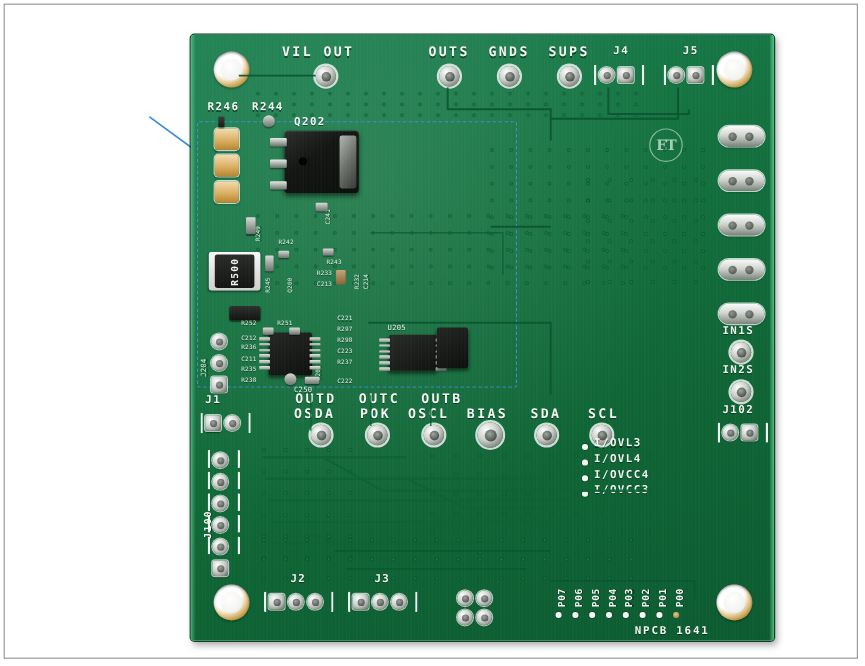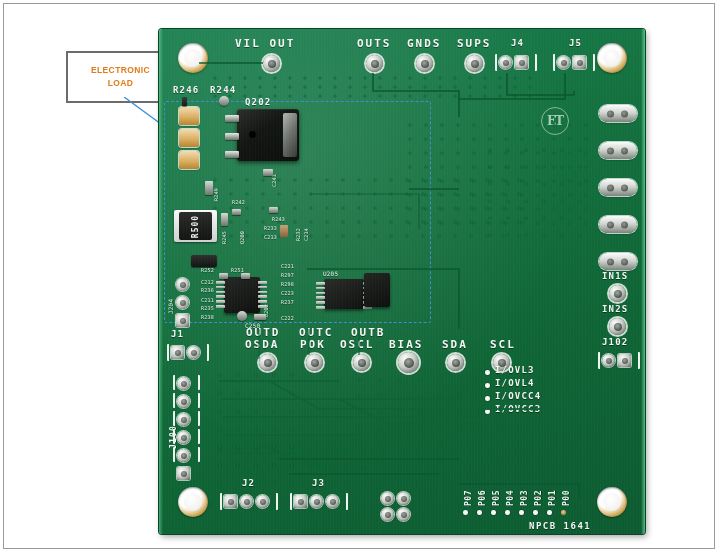--- a/index.html
+++ b/index.html
@@ -122,24 +122,20 @@
   
   #etlogo{position:absolute;left:382px;top:78px;width:26px;height:26px;border-radius:50%;
      border:1.6px solid rgba(225,240,228,.55);display:flex;align-items:center;justify-content:center;}
   #etlogo span{font-family:"DejaVu Serif",serif;font-size:12px;font-weight:700;color:rgba(230,243,232,.7);letter-spacing:-1px;}
 </style>
 </head>
 <body>
 
 <div id="frame">
 
-  <div id="callout">
-    <span>ELECTRONIC</span>
-    <span>LOAD</span>
-  </div>
   <svg id="calloutArrow" viewBox="0 0 65 45">
     <line x1="0" y1="0" x2="52" y2="38" stroke="#3b8fd6" stroke-width="1.4"></line>
     <polygon points="52,38 42,34 47,29" fill="#3b8fd6"></polygon>
   </svg>
 
   <div id="pcb">
     <div class="edgeHi" style="left:0"></div>
     <div class="edgeHi r"></div>
 
     <div class="mhole" style="left:19px;top:14px"></div>

